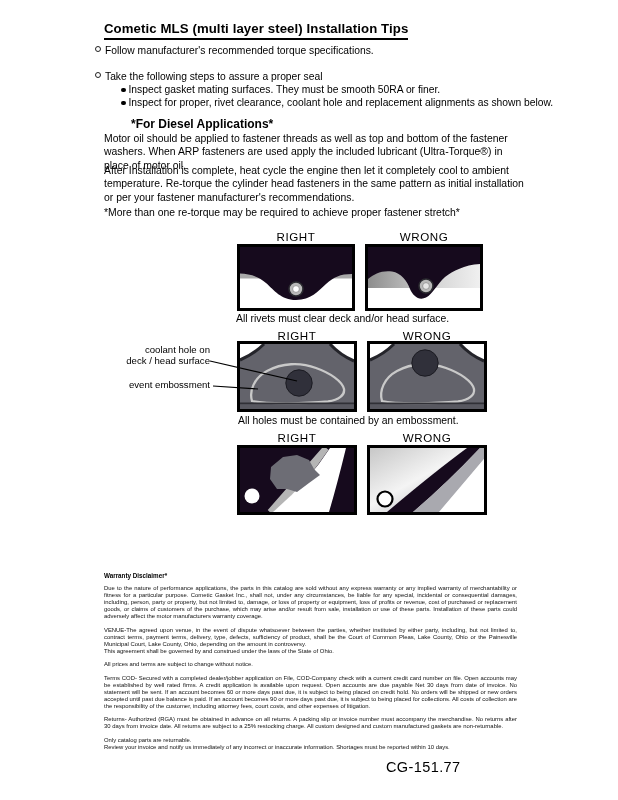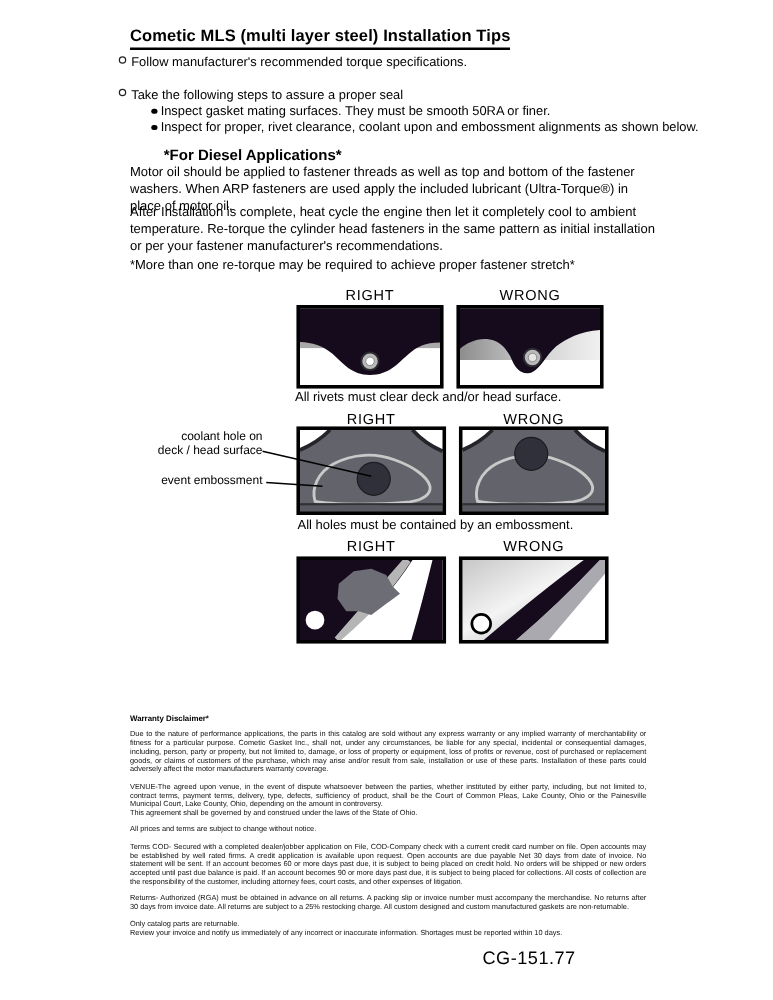--- a/index.html
+++ b/index.html
@@ -48,21 +48,21 @@
   <div class="abs bullet-line" style="top:44px;">
     <span class="marker-o"></span><span>Follow manufacturer's recommended torque specifications.</span>
   </div>
   <div class="abs bullet-line" style="top:70px;">
     <span class="marker-o"></span><span>Take the following steps to assure a proper seal</span>
   </div>
   <div class="abs bullet-line sub" style="top:83px;">
     <span class="marker-f"></span><span>Inspect gasket mating surfaces.  They must be smooth 50RA or finer.</span>
   </div>
   <div class="abs bullet-line sub" style="top:96px;">
-    <span class="marker-f"></span><span>Inspect for proper, rivet clearance, coolant upon and embossment alignments as shown below.</span>
+    <span class="marker-f"></span><span>Inspect for proper, rivet clearance, coolant hole and replacement alignments as shown below.</span>
   </div>
 
   <div class="abs h2" style="top:117px;margin-left:27px;">*For Diesel Applications*</div>
   <div class="abs para" style="top:132px;">Motor oil should be applied to fastener threads as well as top and bottom of the fastener washers. When ARP fasteners are used apply the included lubricant (Ultra-Torque®) in place of motor oil.</div>
   <div class="abs para" style="top:164px;">After Installation is complete, heat cycle the engine then let it completely cool to ambient temperature. Re-torque the cylinder head fasteners in the same pattern as initial installation or per your fastener manufacturer's recommendations.</div>
   <div class="abs para" style="top:206px;">*More than one re-torque may be required to achieve proper fastener stretch*</div>
 
   <div class="abs dg-label" style="left:256px;top:230px;">RIGHT</div>
   <div class="abs dg-label" style="left:384px;top:230px;">WRONG</div>
 

